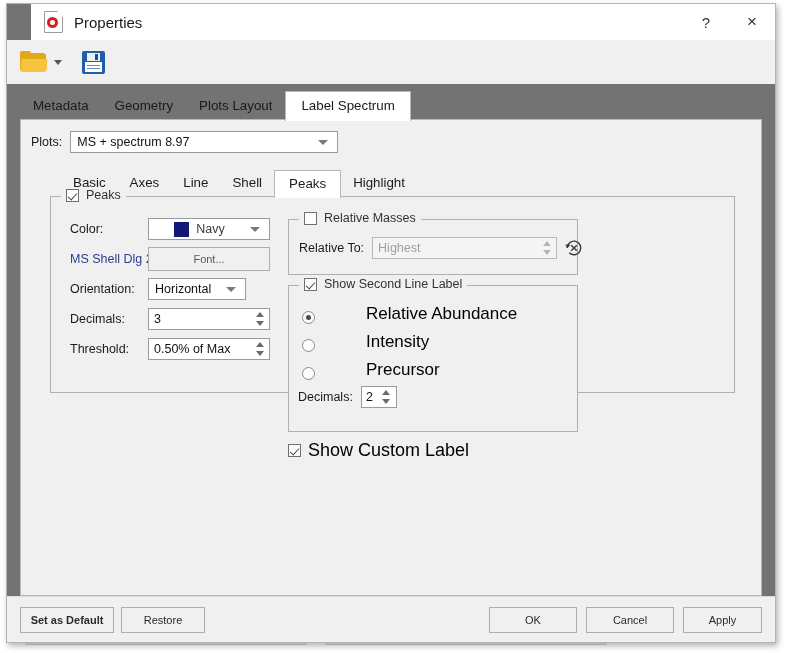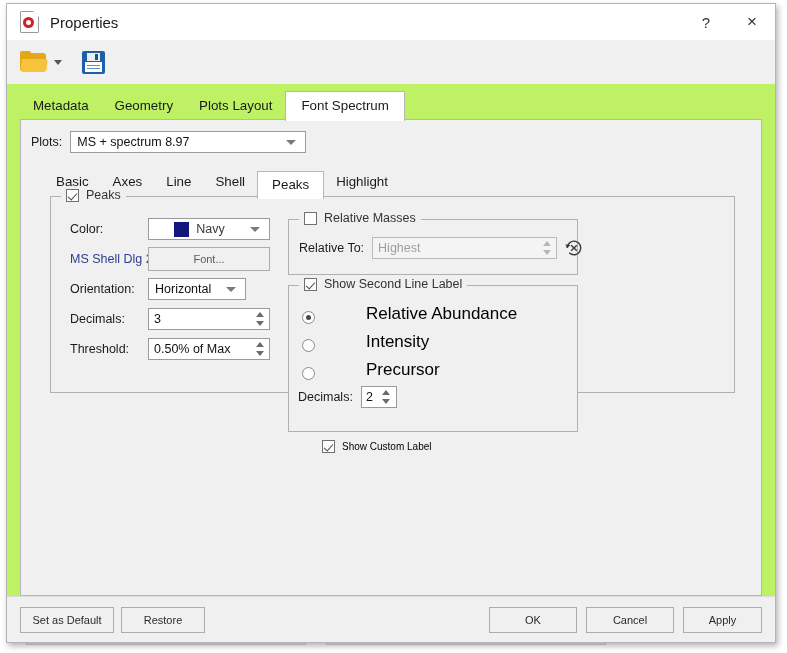--- a/index.html
+++ b/index.html
@@ -38,24 +38,25 @@
     border: 1px solid #d6d6d6;
   }
 
   
   .window {
     position: absolute;
     left: 6px;
     top: 3px;
     width: 770px;
     height: 640px;
-    background: #bef264;
+    background: #737373;
     border: 1px solid #b4b4b4;
     box-shadow: 2px 3px 6px rgba(0,0,0,0.30);
     box-sizing: border-box;
+    padding-left: 24px;
   }
 
   
   .titlebar {
     position: relative;
     height: 36px;
     background: #ffffff;
     display: flex;
     align-items: center;
   }
@@ -266,29 +267,29 @@
     white-space: nowrap;
     overflow: hidden;
   }
   .combo .arrow {
     width: 0; height: 0;
     border-left: 5px solid transparent;
     border-right: 5px solid transparent;
     border-top: 5px solid #7a7a7a;
     margin-right: 9px;
   }
-  #plots-combo { width: 236px; }
+  #plots-combo { width: 268px; }
 
   
   .inner-tabs {
     position: absolute;
-    left: 23px; top: 50px;
+    left: 40px; top: 50px;
     height: 26px;
     display: flex;
-    align-items: flex-start;
+    align-items: center;
     font-size: 12.5px;
   }
   .itab {
     padding: 4px 12px 5px 12px;
     color: #1a1a1a;
     background: transparent;
     border: none;
     cursor: default;
     line-height: 16px;
   }
@@ -486,40 +487,39 @@
   }
   #dec2-spin { width: 36px; height: 22px; }
   #dec2-spin .val { padding-left: 4px; }
 
   
   #custom-label-row {
     position: absolute;
     left: 237px; top: 243px;
     display: flex;
     align-items: center;
-    font-size: 10px;
-    margin-left: 34px;
+    font-size: 18px;
   }
 
   
   .bottombar {
     position: absolute;
     left: 0; bottom: 0;
     width: 768px;
     height: 46px;
     background: #f0f0f0;
     border-top: 1px solid #dcdcdc;
     box-sizing: border-box;
   }
   .bottombar .btn {
     position: absolute;
     top: 10px;
     height: 26px;
   }
-  #setdefault-btn { left: 13px;  width: 94px; }
+  #setdefault-btn { left: 13px;  width: 94px; font-weight: bold; }
   #restore-btn    { left: 114px; width: 84px; }
   #ok-btn         { left: 482px; width: 88px; }
   #cancel-btn     { left: 579px; width: 88px; }
   #apply-btn      { left: 676px; width: 79px; }
 </style>
 </head>
 <body>
 
 <div class="backdrop"></div>
 
@@ -555,21 +555,21 @@
         <div class="shutter"></div>
         <div class="label"></div>
       </div>
     </div>
   </div>
 
   <div class="outer-tabs">
     <button class="otab">Metadata</button>
     <button class="otab">Geometry</button>
     <button class="otab">Plots Layout</button>
-    <button class="otab active">Font Spectrum</button>
+    <button class="otab active">Label Spectrum</button>
   </div>
 
   <div class="tabpage">
 
     <div class="plots-row">
       <div class="fldlabel plots-label">Plots:</div>
       <div class="combo" id="plots-combo">
         <div class="val">MS + spectrum 8.97</div>
         <div class="arrow"></div>
       </div>

